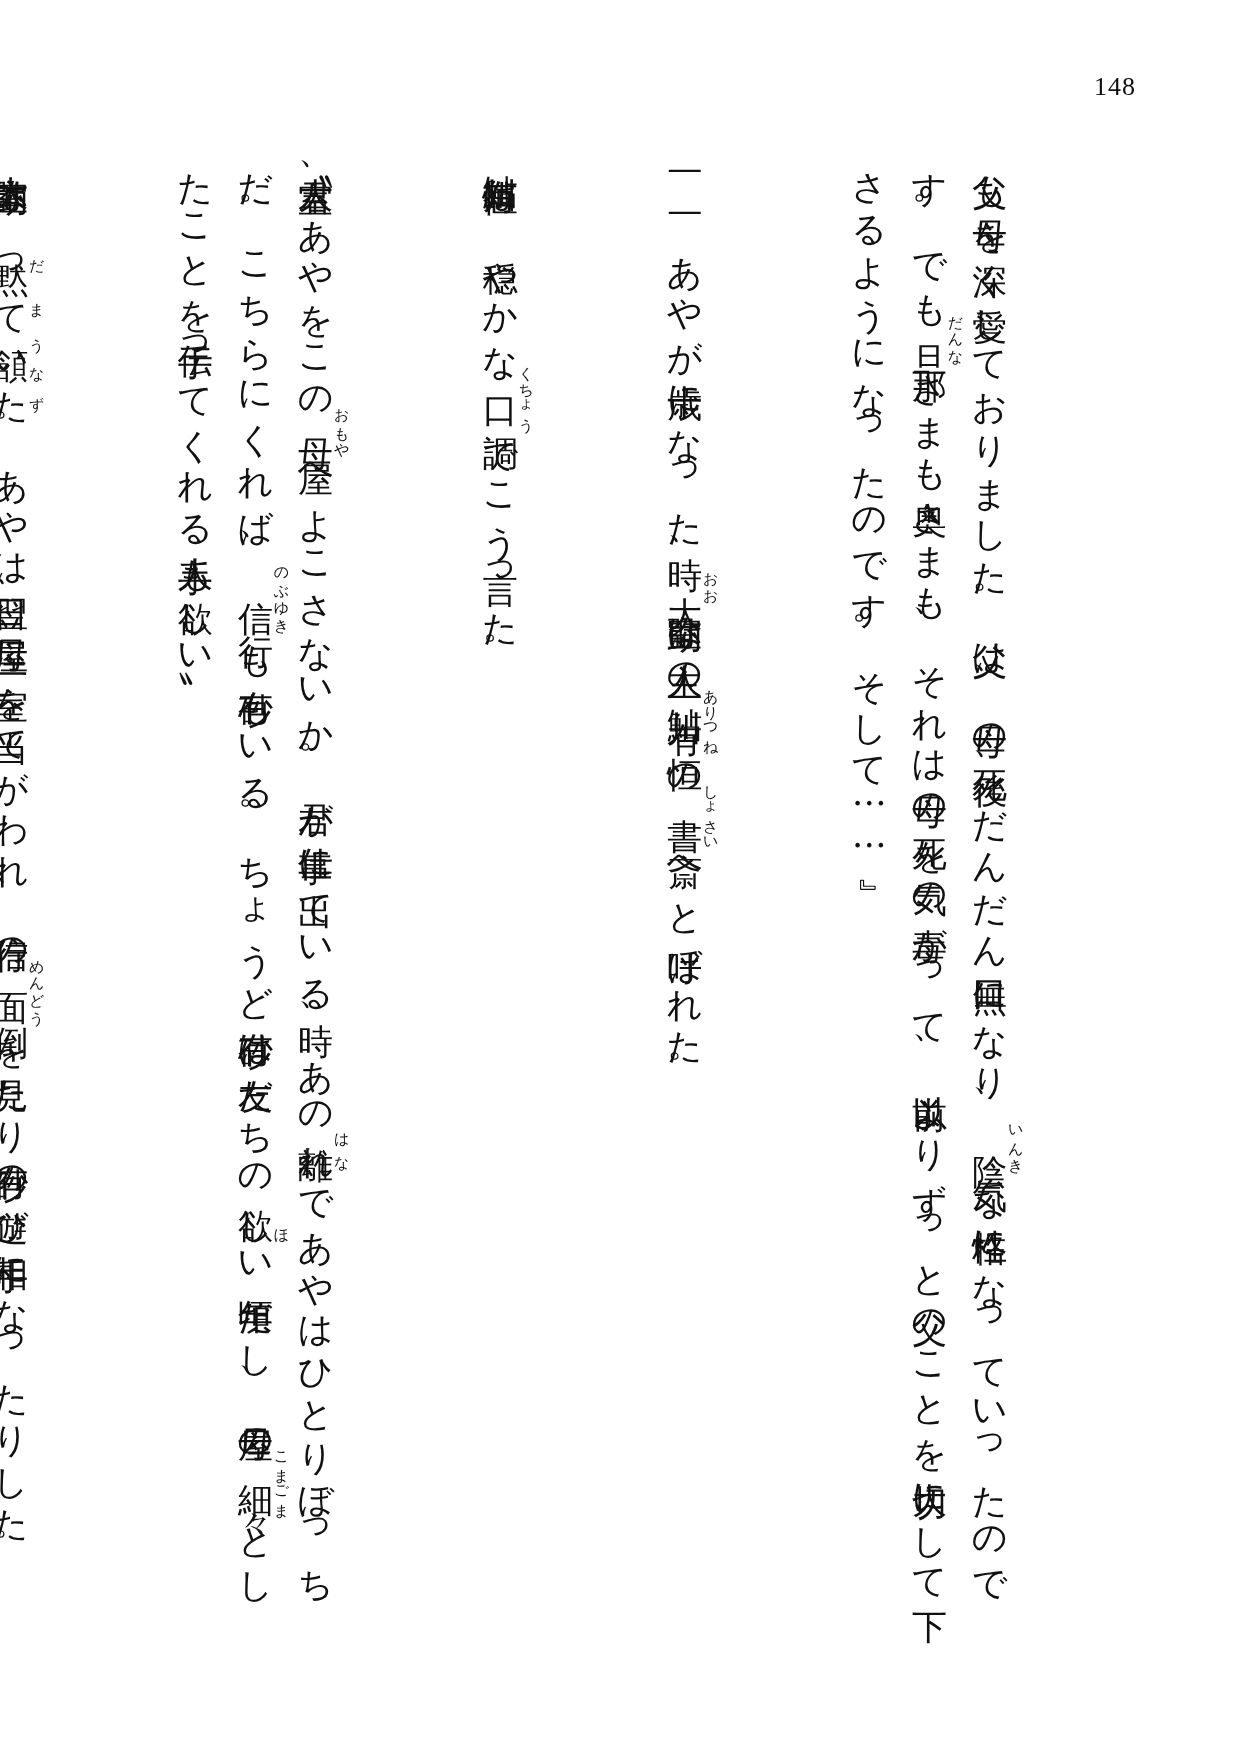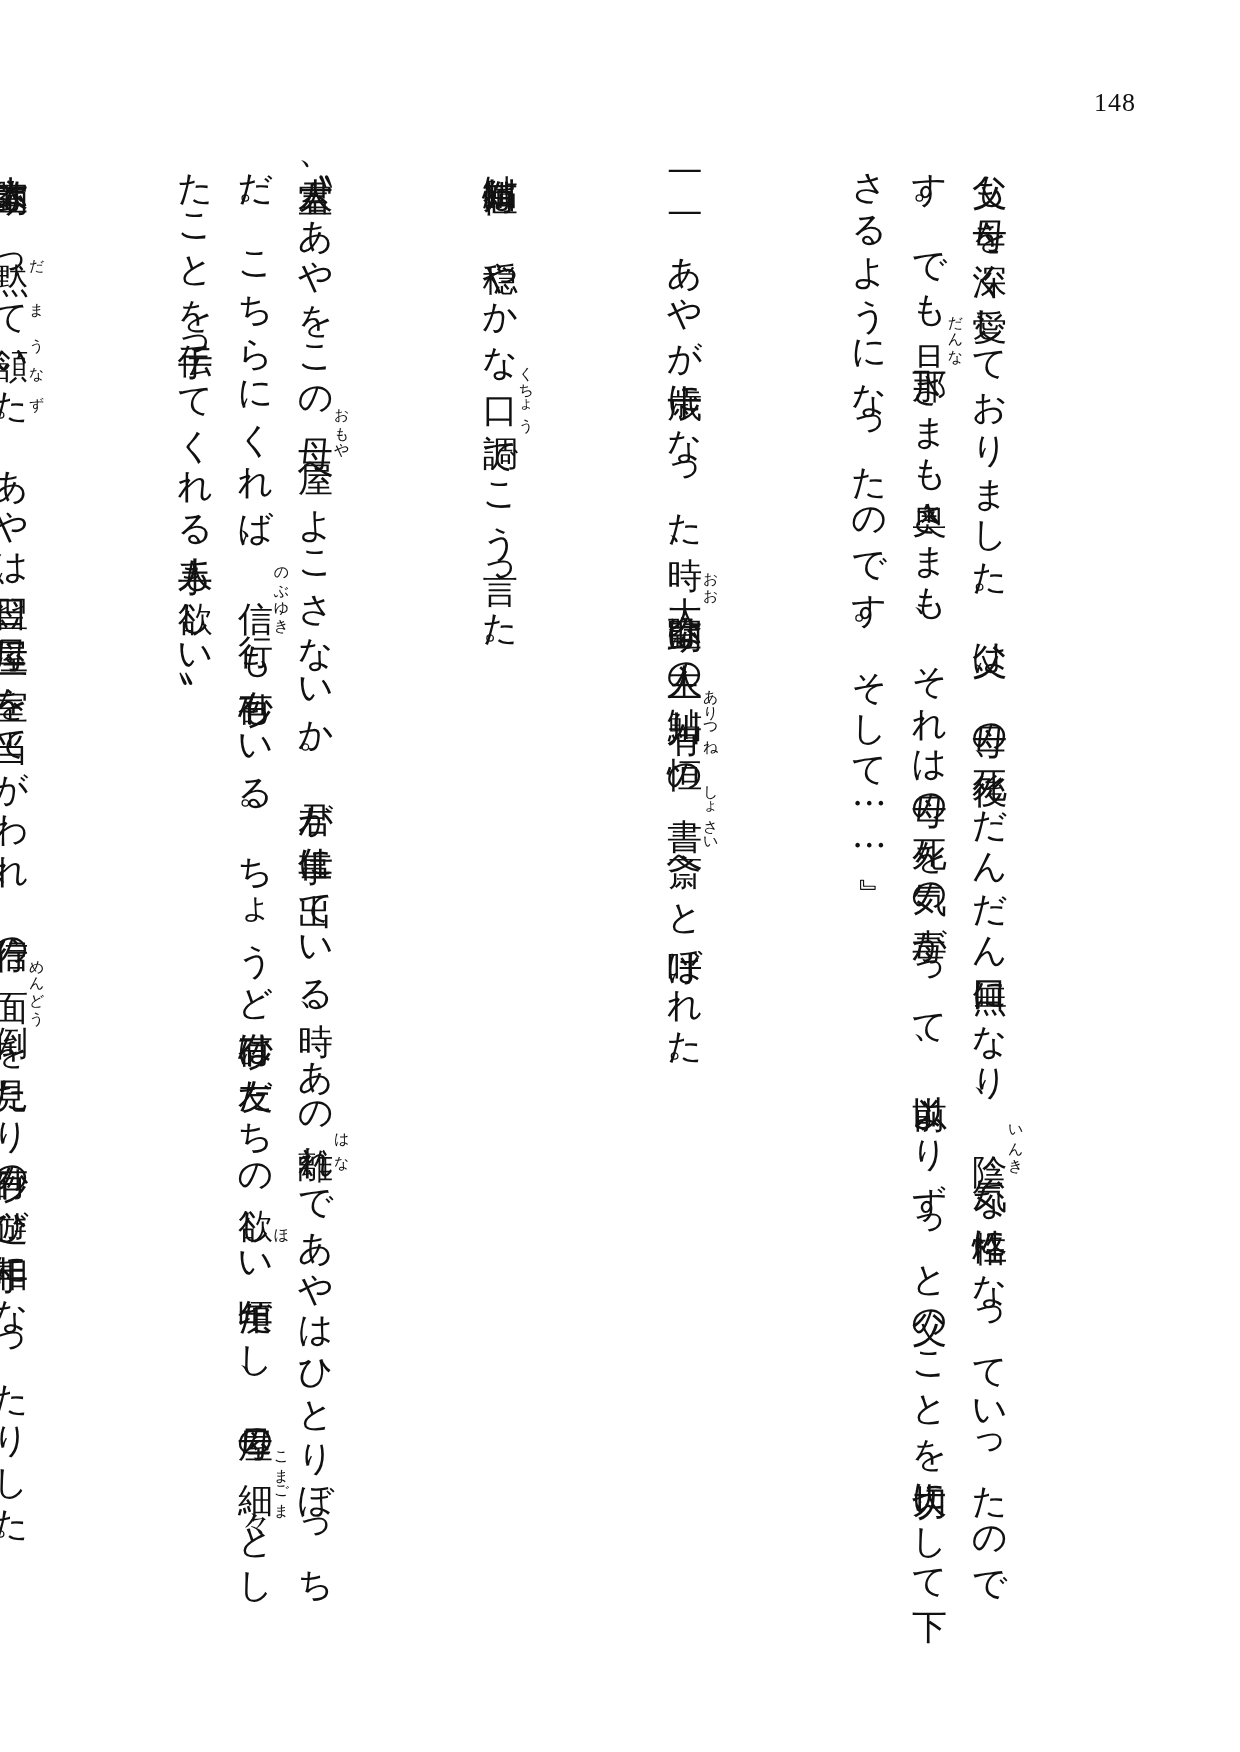--- a/index.html
+++ b/index.html
@@ -11,21 +11,21 @@
     position: relative;
     width: 1240px;
     height: 1752px;
     background: #ffffff;
     overflow: hidden;
     font-family: "Liberation Serif", "DejaVu Serif", serif;
     color: #111111;
   }
   .page-number {
     position: absolute;
-    top: 88px;
+    top: 72px;
     right: 104px;
     font-size: 26px;
     letter-spacing: 1px;
     font-family: "Liberation Serif", "DejaVu Serif", serif;
     color: #111111;
   }
   .text-block {
     position: absolute;
     top: 148px;
     right: 96px;

